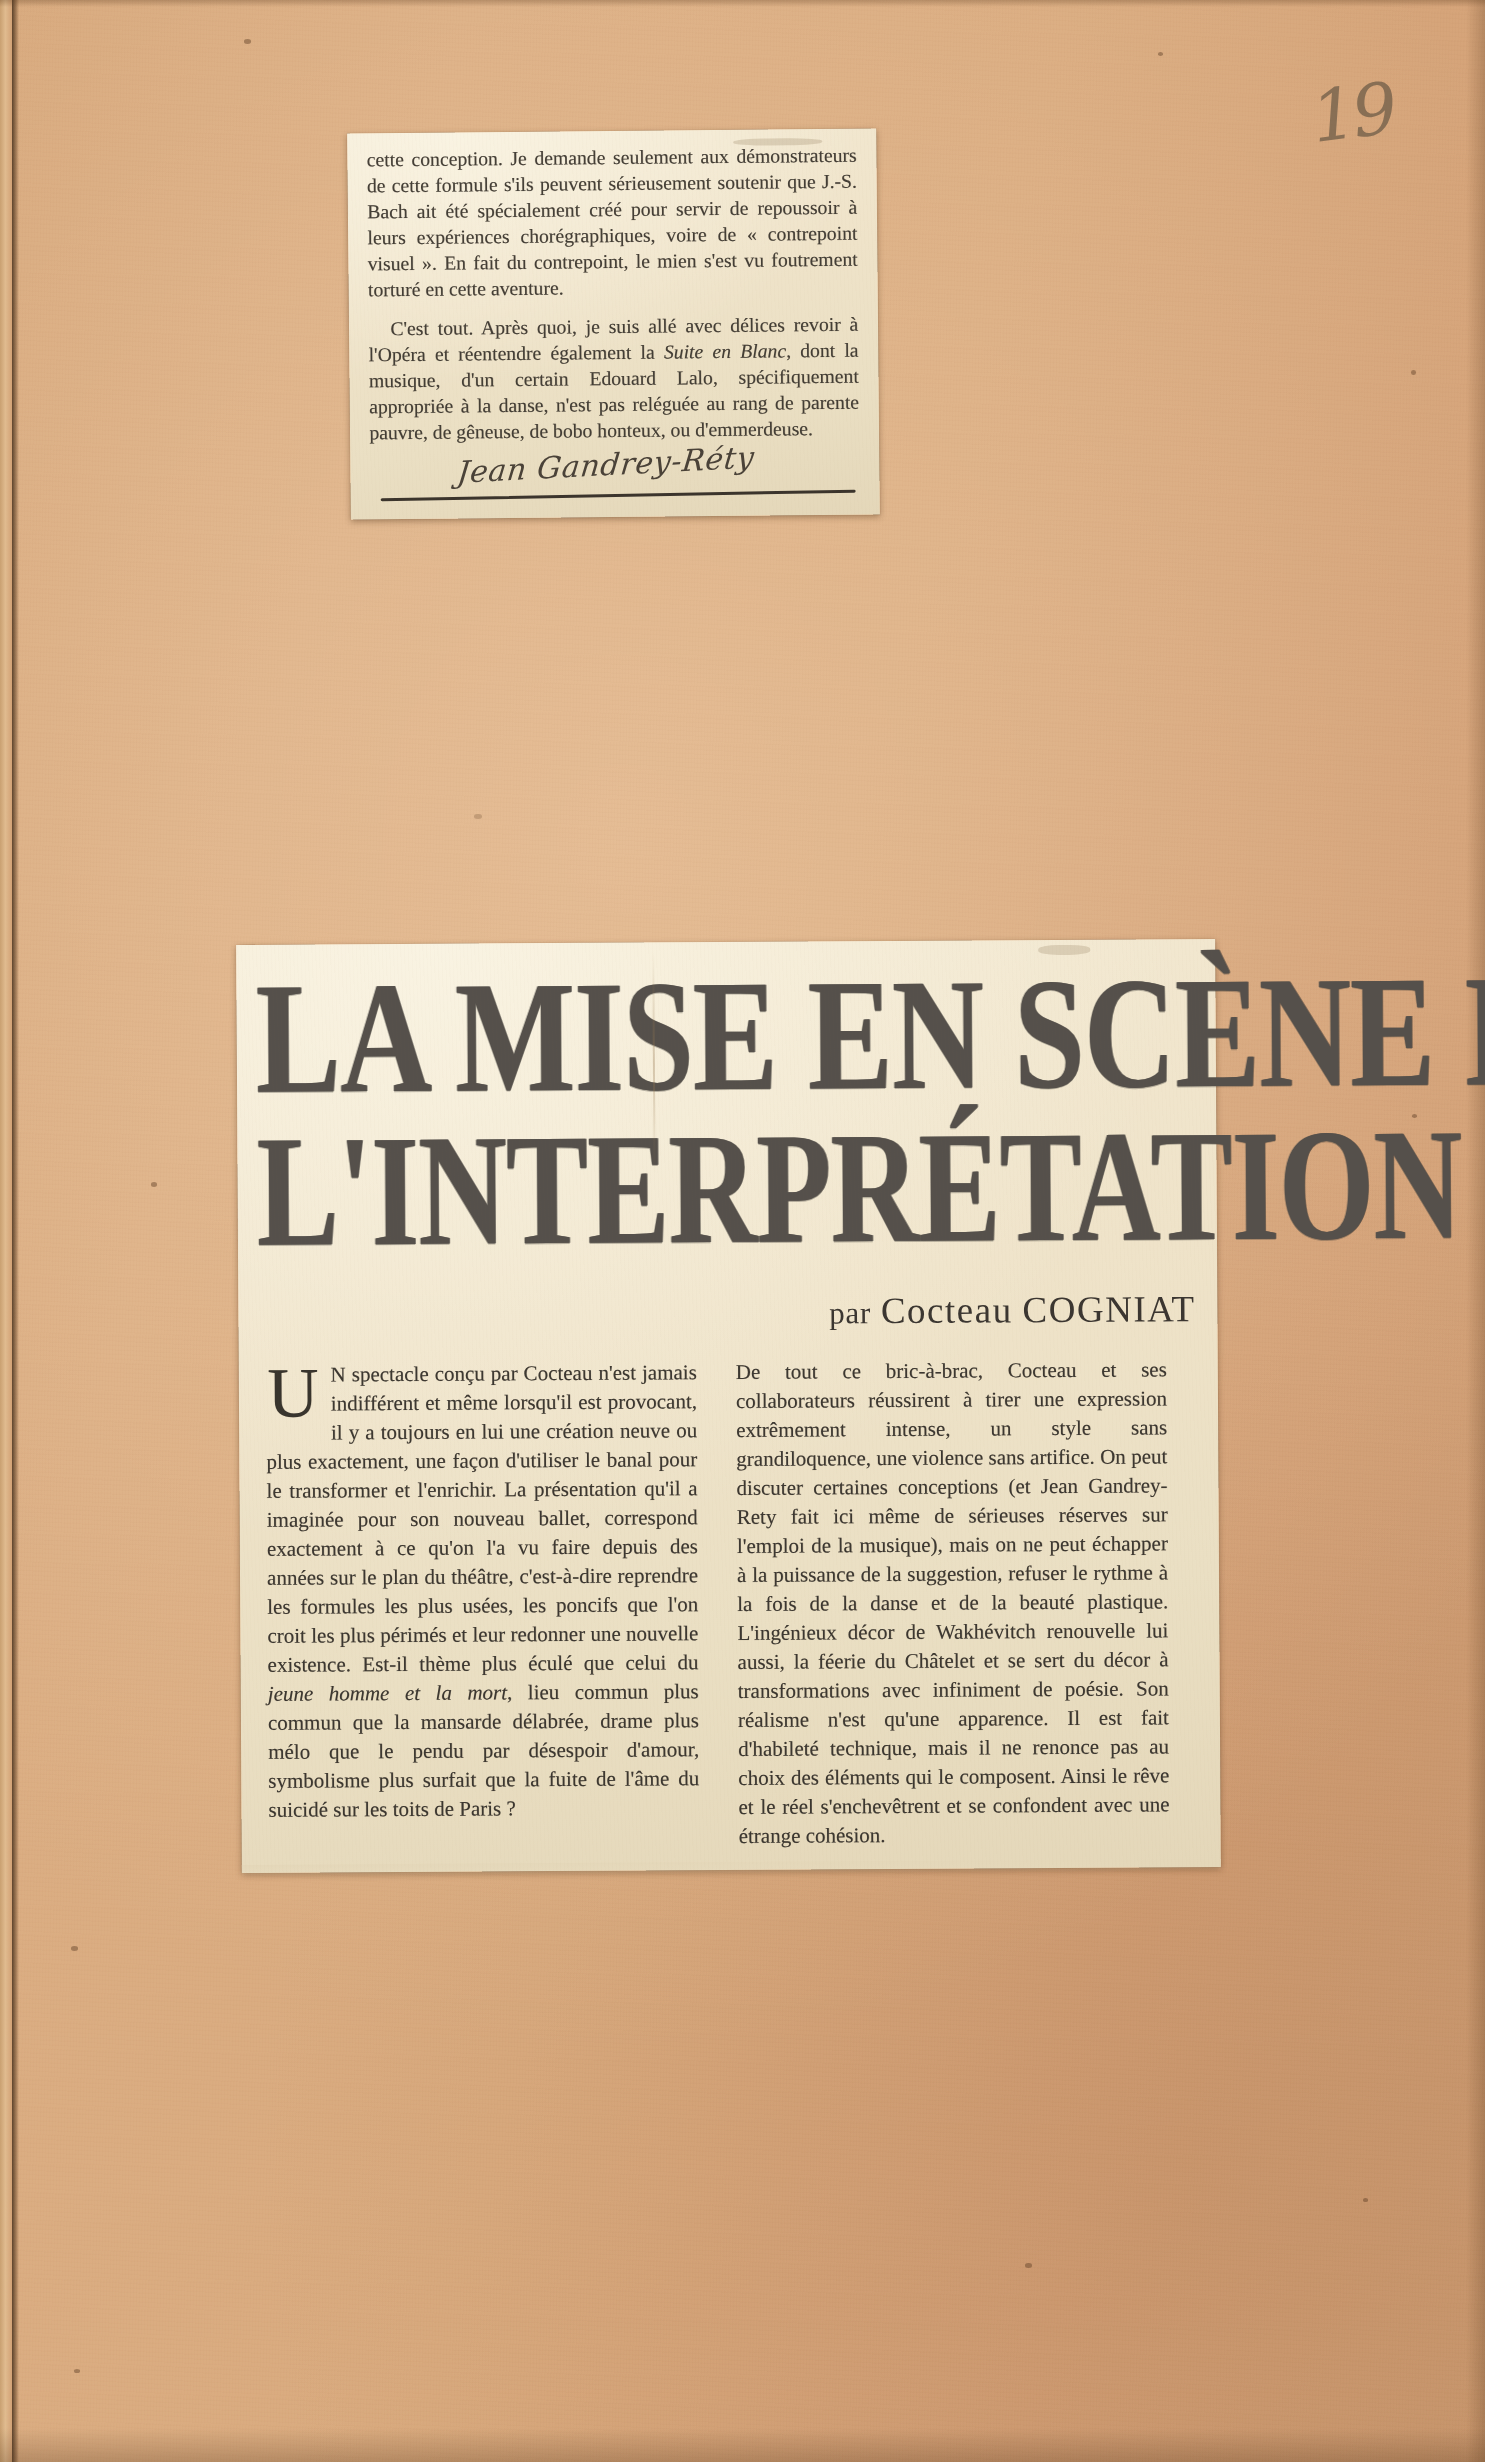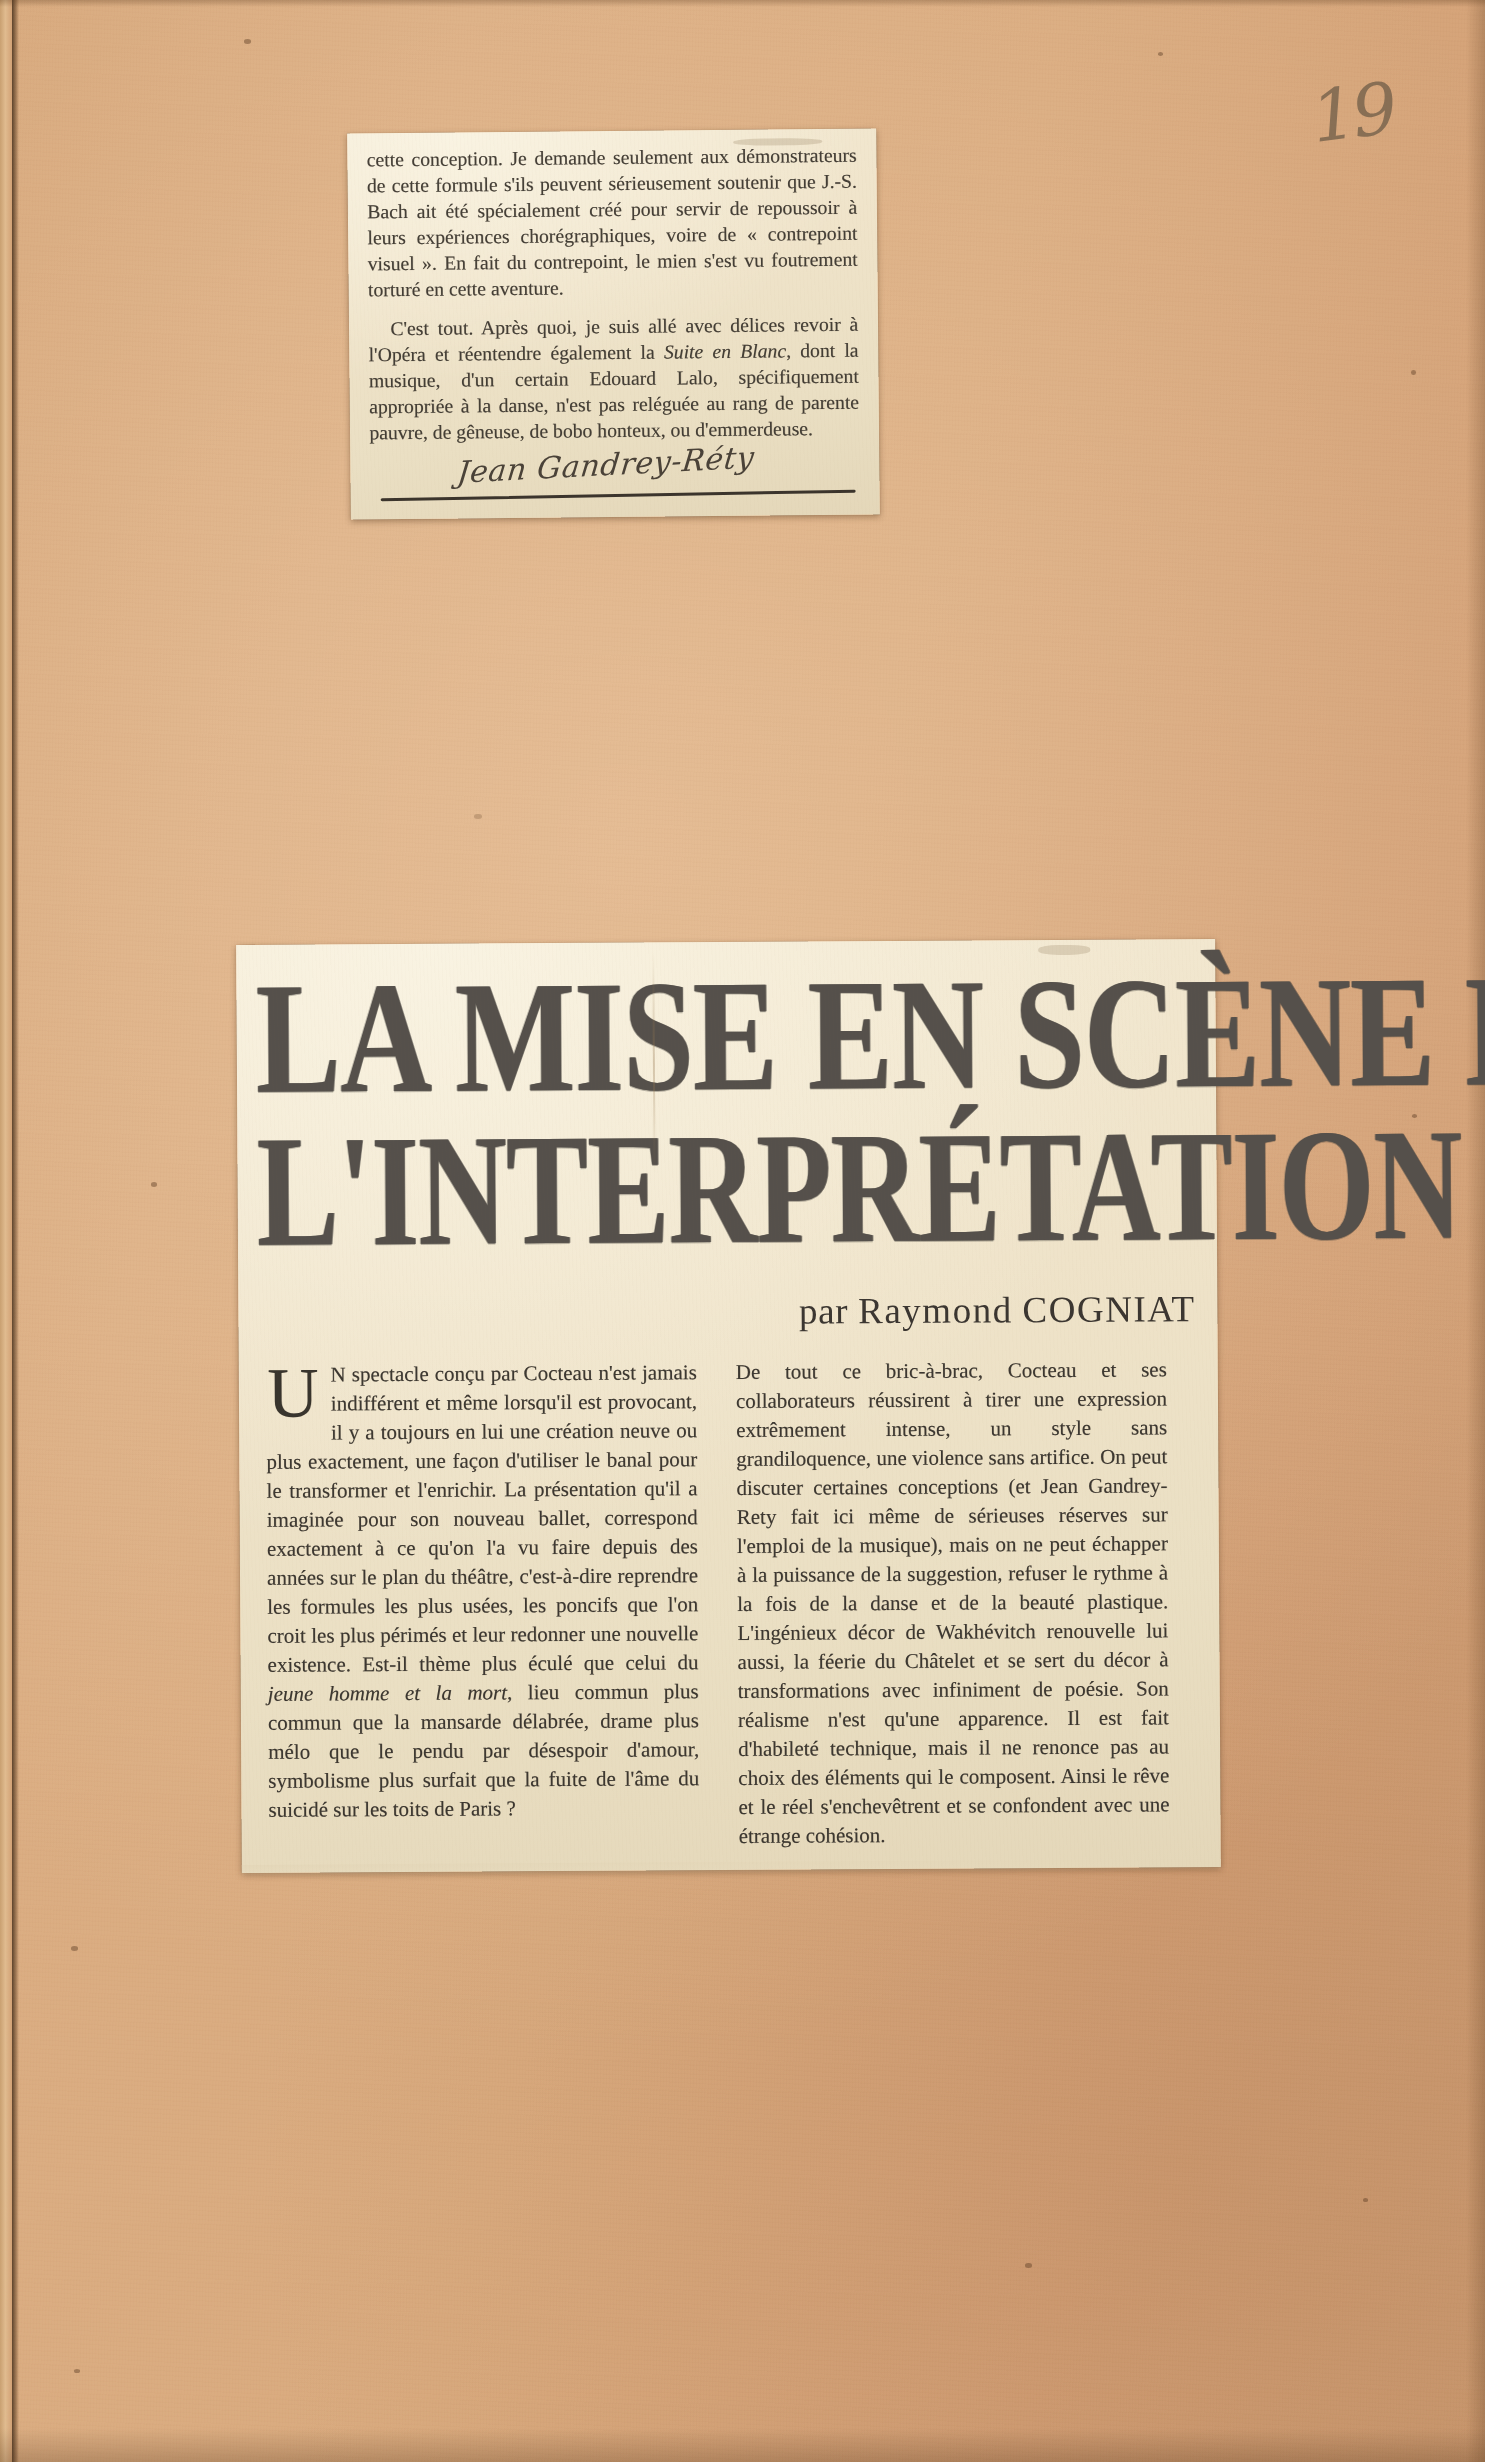--- a/index.html
+++ b/index.html
@@ -188,21 +188,21 @@
   .hl-spacer-2 { height: 71px; }
 
   .byline {
     text-align: right;
     padding: 12px 22px 0 0;
     font-family: "Liberation Serif", "DejaVu Serif", serif;
     color: #3b3631;
     font-size: 37px;
     letter-spacing: 0.7px;
   }
-  .byline .small { font-size: 37px; }
+  .byline .small { font-size: 31px; }
   .byline .name { font-size: 37px; letter-spacing: 1.5px; }
 
   .article-cols {
     display: flex;
     gap: 39px;
     padding: 25px 25px 19.3px 27px;
   }
   .art-col {
     width: 431px;
     font-size: 21px;
@@ -287,21 +287,21 @@
 
     <div class="headline-block">
       <div class="headline l1">LA MISE EN SCÈNE ET</div>
       <div class="hl-spacer-1"></div>
       <div class="headline l2">L'INTERPRÉTATION</div>
       <div class="hl-spacer-2"></div>
     </div>
 
     <div class="byline">
       <span class="small">par</span>
-      <span class="name">Raymond</span>
+      <span class="name">Cocteau</span>
       <span class="name">COGNIAT</span>
     </div>
 
     <div class="article-cols">
       <div class="art-col worn">
         <span class="dropcap">U</span>
         <p><span id="lc-a">N spectacle conçu par Cocteau n'est jamais indifférent et même lorsqu'il est provocant, il y a toujours en lui une création neuve ou plus exactement, une façon d'utiliser le banal pour le transformer et l'enrichir. La présentation qu'il a imaginée pour son nouveau ballet, correspond exactement à ce qu'on l'a vu faire depuis des années sur le plan du théâtre, c'est-à-dire reprendre les formules les plus usées, les poncifs que l'on croit les plus périmés et leur redonner une nouvelle existence. Est-il thème plus éculé que celui du </span><span class="it" id="lc-i">jeune homme et la mort</span><span id="lc-b">, lieu commun plus commun que la mansarde délabrée, drame plus mélo que le pendu par désespoir d'amour, symbolisme plus surfait que la fuite de l'âme du suicidé sur les toits de Paris ?</span></p>
       </div>
       <div class="art-col worn">
         <p>De tout ce bric-à-brac, Cocteau et ses collaborateurs réussirent à tirer une expression extrêmement intense, un style sans grandiloquence, une violence sans artifice. On peut discuter certaines conceptions (et Jean Gandrey-Rety fait ici même de sérieuses réserves sur l'emploi de la musique), mais on ne peut échapper à la puissance de la suggestion, refuser le rythme à la fois de la danse et de la beauté plastique. L'ingénieux décor de Wakhévitch renouvelle lui aussi, la féerie du Châtelet et se sert du décor à transformations avec infiniment de poésie. Son réalisme n'est qu'une apparence. Il est fait d'habileté technique, mais il ne renonce pas au choix des éléments qui le composent. Ainsi le rêve et le réel s'enchevêtrent et se confondent avec une étrange cohésion.</p>

